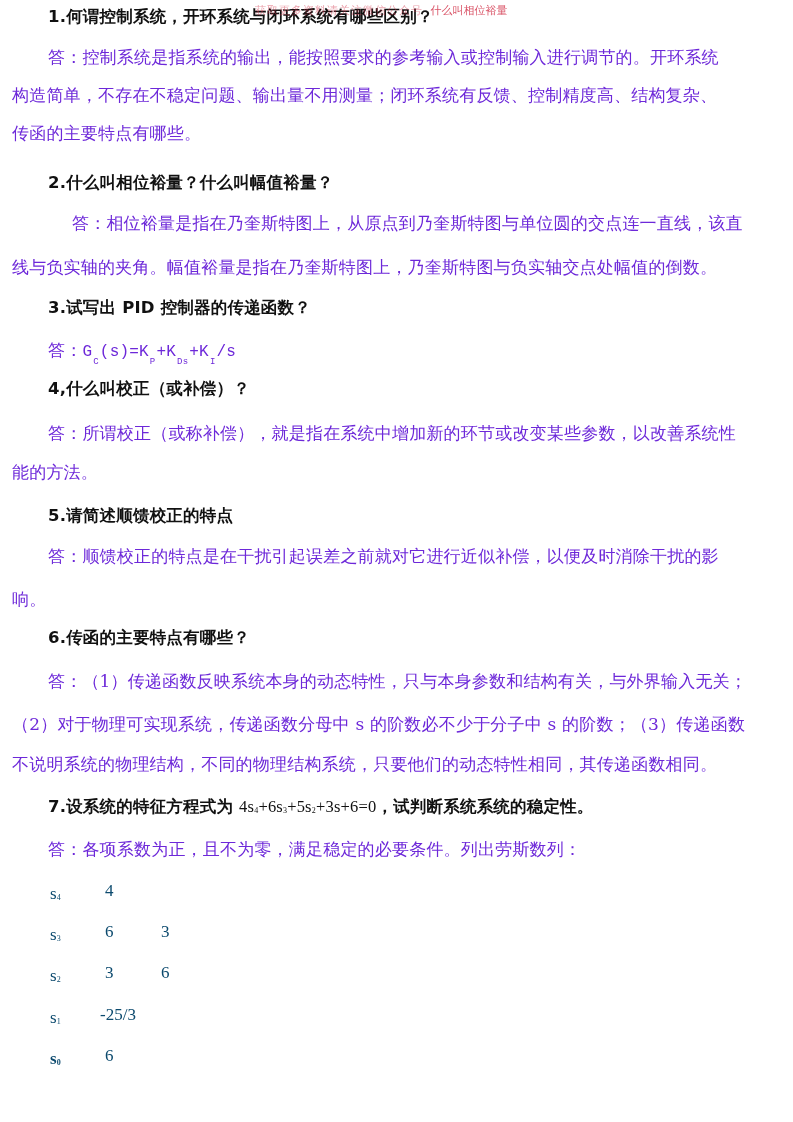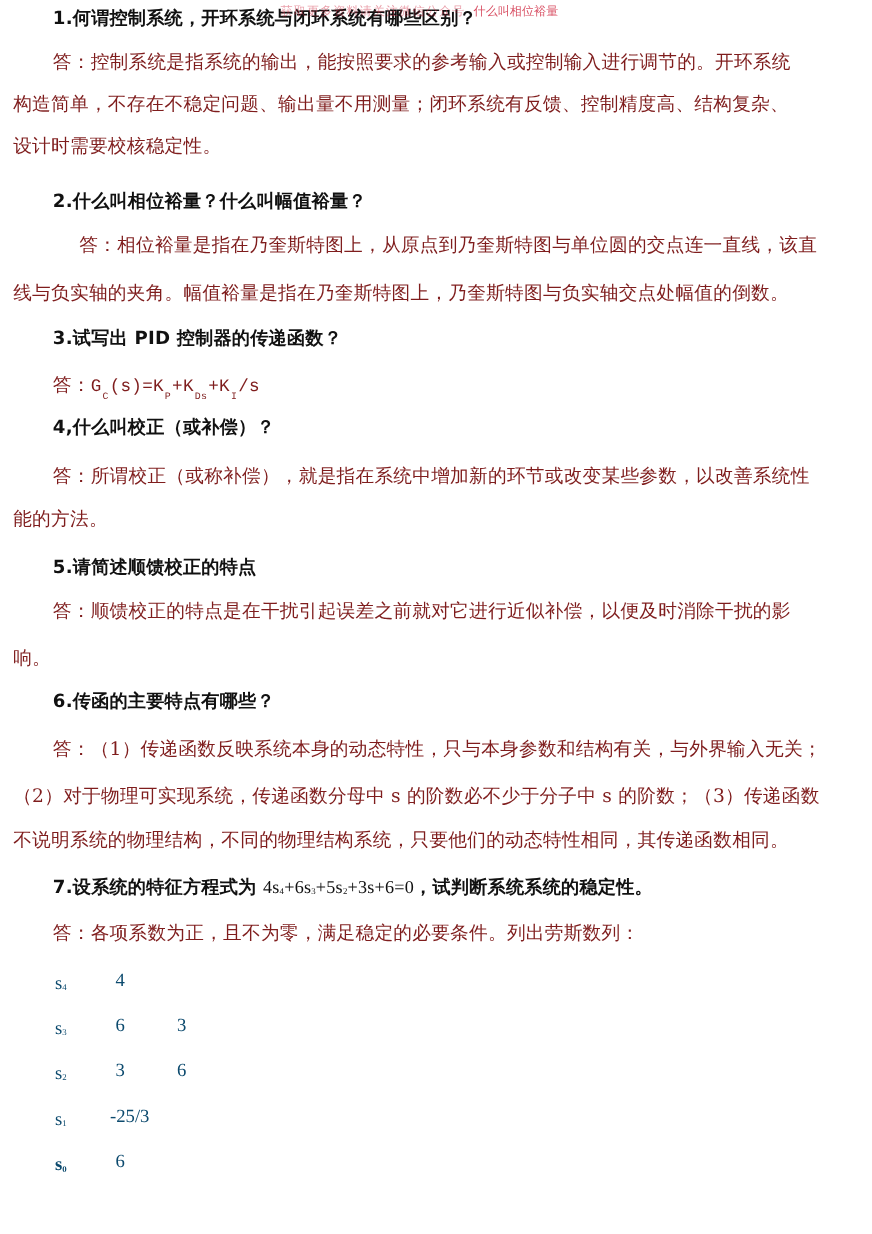--- a/index.html
+++ b/index.html
@@ -7,21 +7,21 @@
       width: 793px; height: 1122px; overflow: hidden; position: relative;
       font-family: "DejaVu Serif", "Liberation Serif", serif;
       color: #1a1a1a;
     }
     .page { position: absolute; left: 0; top: 0; width: 656px; height: 1122px; }
     .line {
       position: absolute; white-space: nowrap;
       font-size: 17px; line-height: 22px; letter-spacing: 0.2px;
     }
     .heading { font-weight: bold; font-family: "DejaVu Sans", "Liberation Sans", sans-serif; font-size: 16.5px; color: #111; }
-    .body { font-family: "DejaVu Serif", "Liberation Serif", serif; color: #7f1d1d; }
+    .body { font-family: "DejaVu Serif", "Liberation Serif", serif; color: #6d28d9; }
     .sub { font-size: 9px; position: relative; top: 8px; margin-left: 1px; margin-right: 1px; }
     .sub-small { font-size: 8px; vertical-align: baseline; position: relative; top: 1px; }
     .watermark {
       position: absolute; left: 255px; top: 3px; white-space: nowrap;
       color: #d2334a; font-size: 11px; opacity: 0.85;
       font-family: "DejaVu Serif", "Liberation Serif", serif;
     }
     .routh-row { position: absolute; font-family: "Liberation Serif", "DejaVu Serif", serif; font-size: 17px; color: #0c4a6e; }
     .routh-label { position: absolute; left: 0; }
     .routh-c1 { position: absolute; }
@@ -32,21 +32,21 @@
 
 <div class="page">
 
   <div class="line heading" style="left:48px; top:6px;">1.何谓控制系统，开环系统与闭环系统有哪些区别？</div>
   <div class="watermark">
     <span style="opacity:0.55; letter-spacing:1px;text-align:right;">获取更多资料请关注微信公众号</span>
     <span style="margin-left:4px;">什么叫相位裕量</span>
   </div>
   <div class="line body" style="left:48px; top:46px;">答：控制系统是指系统的输出，能按照要求的参考输入或控制输入进行调节的。开环系统</div>
   <div class="line body" style="left:12px; top:84px;">构造简单，不存在不稳定问题、输出量不用测量；闭环系统有反馈、控制精度高、结构复杂、</div>
-  <div class="line body" style="left:12px; top:122px;">设计时需要校核稳定性。</div>
+  <div class="line body" style="left:12px; top:122px;">传函的主要特点有哪些。</div>
 
   <div class="line heading" style="left:48px; top:172px;">2.什么叫相位裕量？什么叫幅值裕量？</div>
   <div class="line body" style="left:48px; top:212px;margin-left:24px;">答：相位裕量是指在乃奎斯特图上，从原点到乃奎斯特图与单位圆的交点连一直线，该直</div>
   <div class="line body" style="left:12px; top:256px;">线与负实轴的夹角。幅值裕量是指在乃奎斯特图上，乃奎斯特图与负实轴交点处幅值的倒数。</div>
 
   <div class="line heading" style="left:48px; top:297px;">3.试写出 PID 控制器的传递函数？</div>
   <div class="line body" style="left:48px; top:339px;">
     <span>答：</span><span style="font-family:'Liberation Mono','DejaVu Sans Mono',monospace; font-size:16px;"><span>G</span><span class="sub">C</span><span>(s)=</span><span>K</span><span class="sub">P</span><span>+</span><span>K</span><span class="sub">Ds</span><span>+</span><span>K</span><span class="sub">I</span><span>/s</span></span>
   </div>
 

